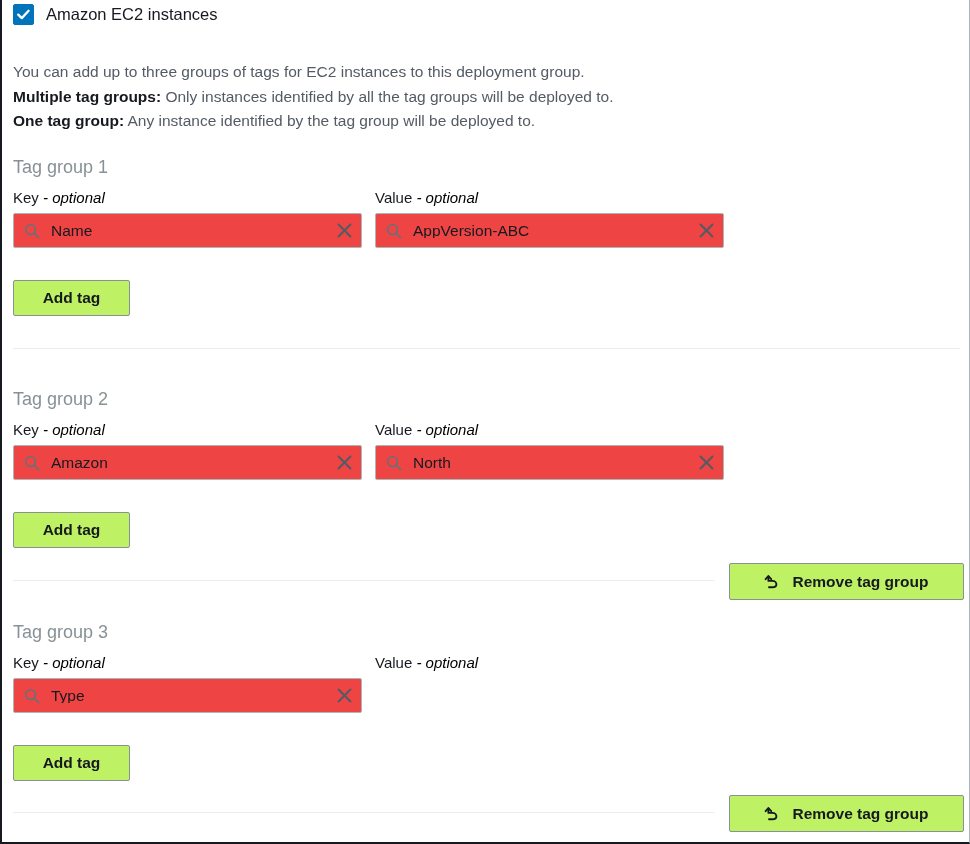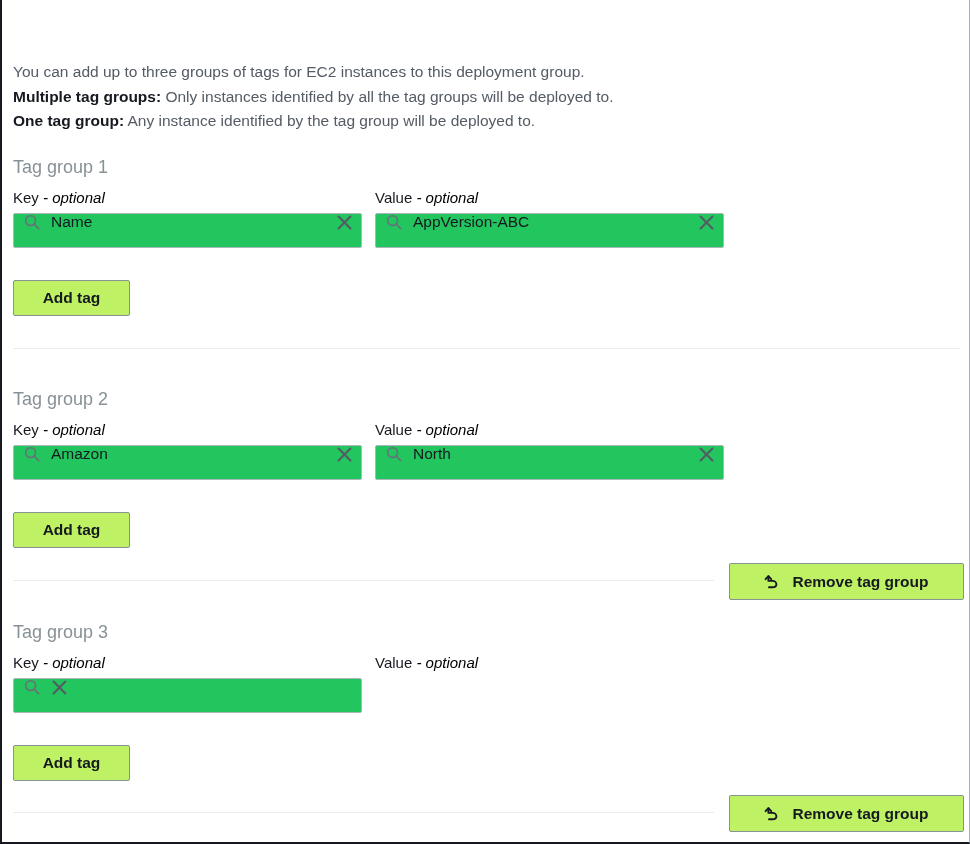--- a/index.html
+++ b/index.html
@@ -94,24 +94,24 @@
   .field-label .optional {
     font-style: italic;
     color: #000000;
   }
 
   .input-box {
     position: relative;
     height: 35px;
     border: 1px solid #aab7b8;
     border-radius: 2px;
-    background: #22c55e;
+    background: #ef4444;
     box-sizing: border-box;
     display: flex;
-    align-items: flex-start;
+    align-items: center;
     padding: 0 8px 0 10px;
   }
   .search-icon {
     flex: 0 0 auto;
     width: 16px;
     height: 16px;
     margin-right: 11px;
     display: block;
   }
   .input-value {
@@ -171,20 +171,28 @@
     position: absolute;
     height: 1px;
     background: #eaeded;
   }
 </style>
 </head>
 <body>
 
 <div class="page">
 
+  <div class="checkbox-row">
+    <div class="checkbox">
+      <svg width="15" height="15" viewBox="0 0 15 15">
+        <path d="M2.2 7.6 L5.8 11.1 L12.6 3.8" fill="none" stroke="#ffffff" stroke-width="2.3" stroke-linecap="round" stroke-linejoin="round"></path>
+      </svg>
+    </div>
+    <span class="checkbox-label">Amazon EC2 instances</span>
+  </div>
 
   <div class="description">
     <div>You can add up to three groups of tags for EC2 instances to this deployment group.</div>
     <div><span class="bold">Multiple tag groups:</span><span> Only instances identified by all the tag groups will be deployed to.</span></div>
     <div><span class="bold">One tag group:</span><span> Any instance identified by the tag group will be deployed to.</span></div>
   </div>
 
   <div class="tag-group" style="top:157px;">
     <div class="group-title">Tag group 1</div>
 
@@ -272,20 +280,21 @@
   <div class="tag-group" style="top:622px;">
     <div class="group-title">Tag group 3</div>
 
     <div class="field key">
       <div class="field-label"><span>Key</span><span class="optional"> - optional</span></div>
       <div class="input-box">
         <svg class="search-icon" viewBox="0 0 16 16">
           <circle cx="6.6" cy="6.6" r="4.9" fill="none" stroke="#687078" stroke-width="1.6"></circle>
           <line x1="10.3" y1="10.3" x2="14.6" y2="14.6" stroke="#687078" stroke-width="1.6" stroke-linecap="round"></line>
         </svg>
+        <span class="input-value">Type</span>
         <svg class="clear-icon" viewBox="0 0 17 17">
           <line x1="2.6" y1="2.6" x2="14.4" y2="14.4" stroke="#545b64" stroke-width="2.1" stroke-linecap="round"></line>
           <line x1="14.4" y1="2.6" x2="2.6" y2="14.4" stroke="#545b64" stroke-width="2.1" stroke-linecap="round"></line>
         </svg>
       </div>
     </div>
 
     <div class="field value">
       <div class="field-label"><span>Value</span><span class="optional"> - optional</span></div>
     </div>

